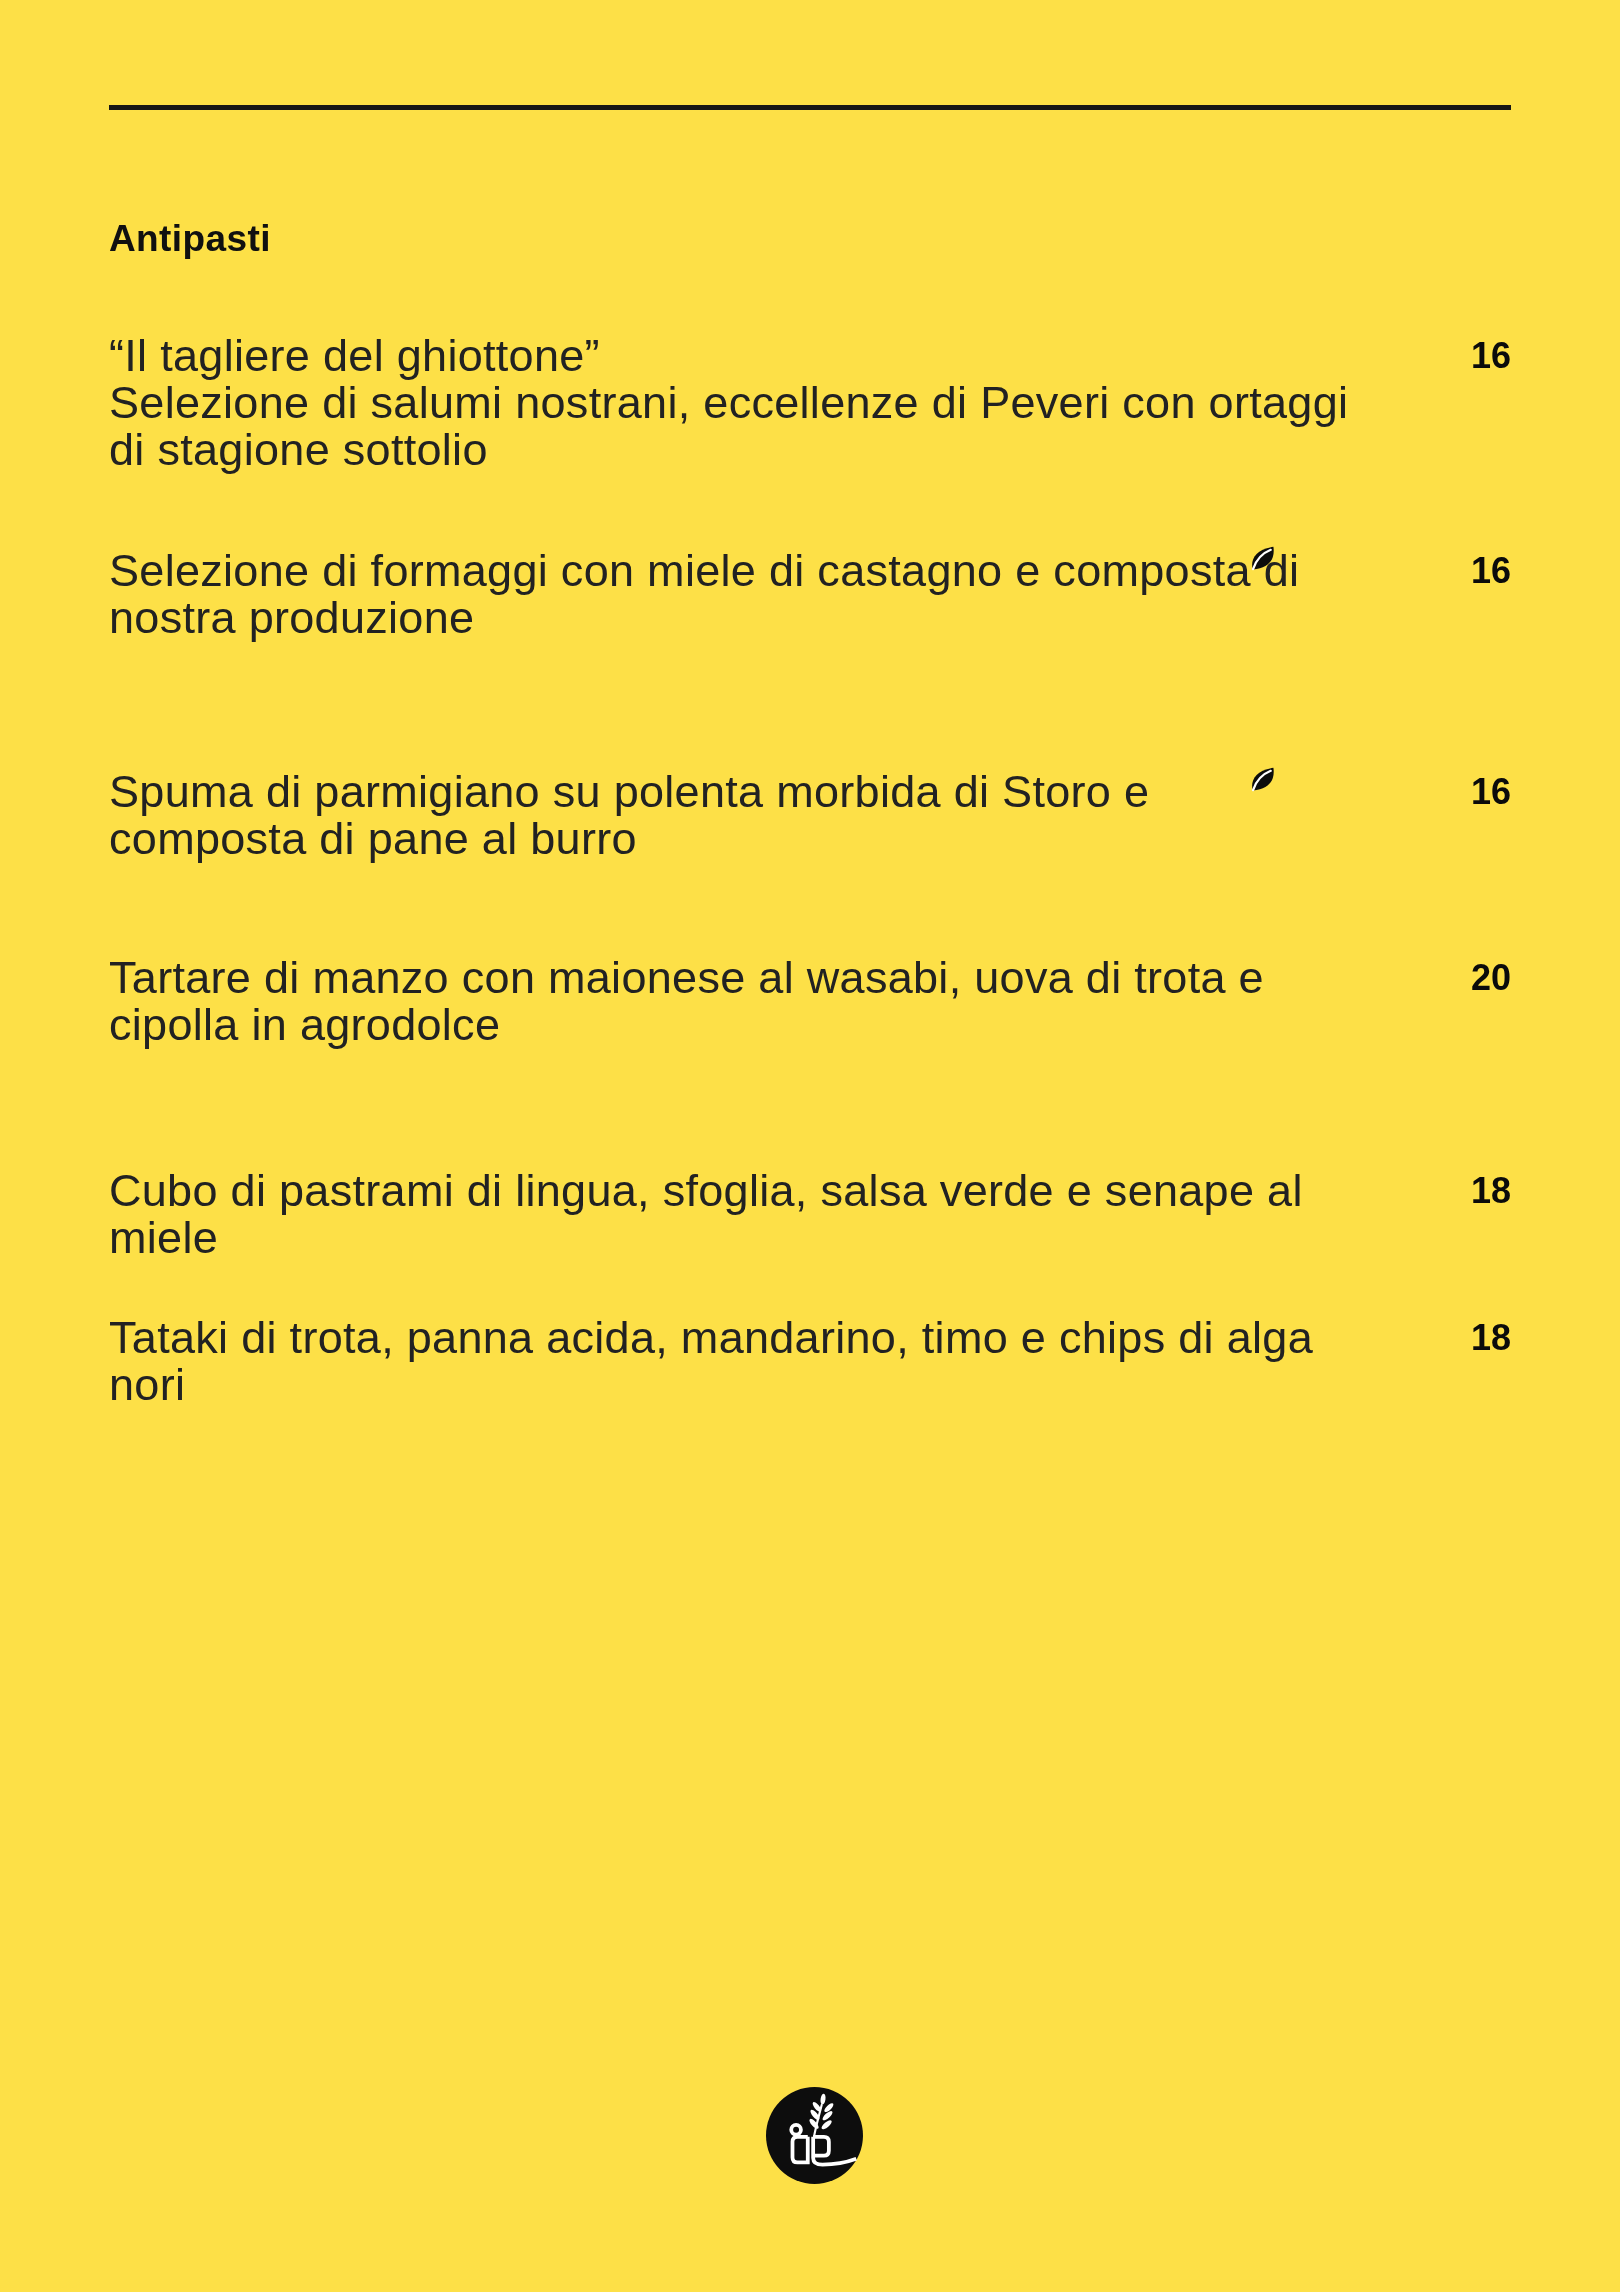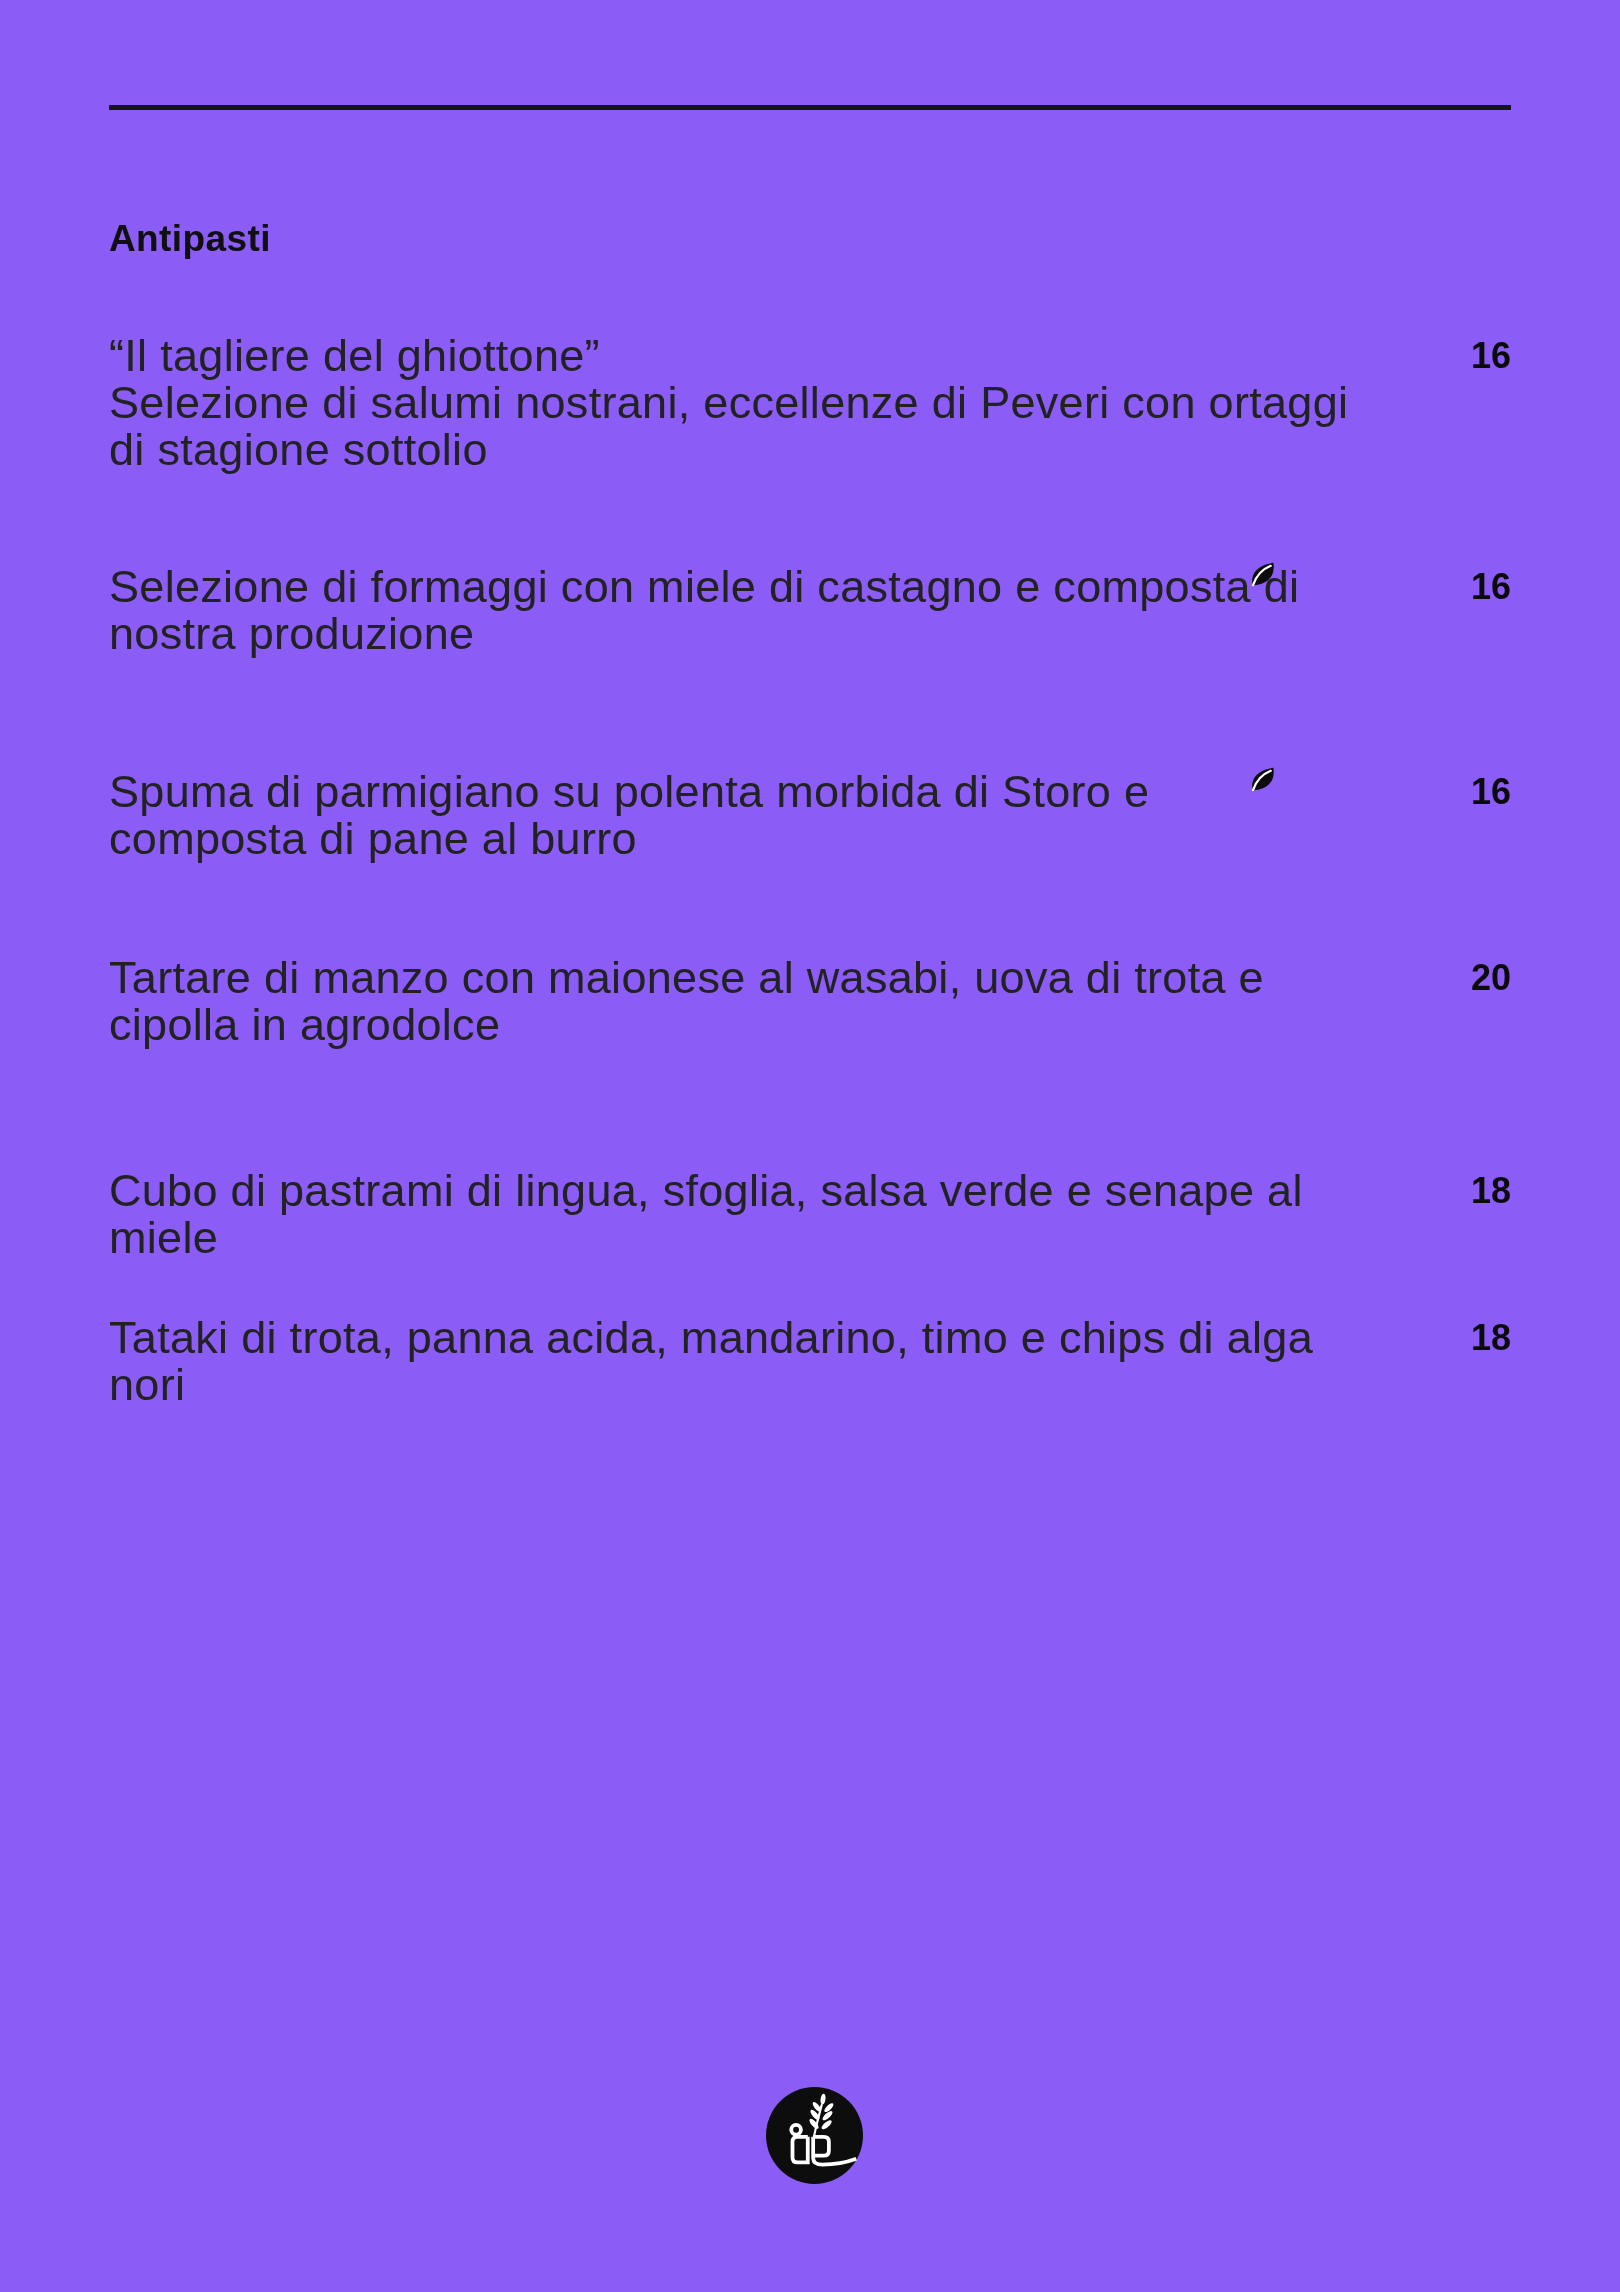--- a/index.html
+++ b/index.html
@@ -4,21 +4,21 @@
 <style>
   html, body {
     margin: 0;
     padding: 0;
     background: #ffffff;
   }
   .page {
     position: relative;
     width: 1620px;
     height: 2293px;
-    background: #8b5cf6;
+    background: #fde047;
     font-family: "Liberation Sans", sans-serif;
     overflow: hidden;
   }
   .top-rule {
     position: absolute;
     left: 109px;
     top: 105px;
     width: 1402px;
     height: 4.5px;
     background: #161616;
@@ -66,21 +66,21 @@
     position: absolute;
     left: 766px;
     top: 2087px;
     width: 97px;
     height: 97px;
   }
   .logo svg { display: block; width: 100%; height: 100%; }
 
   
   .row-0 { top: 332px; }
-  .row-1 { top: 563px; }
+  .row-1 { top: 547px; }
   .row-2 { top: 768px; }
   .row-3 { top: 938px; margin-top: 16px; }
   .row-4 { top: 1126px; margin-top: 41px; }
   .row-5 { top: 1314px; }
 </style>
 </head>
 <body>
 
 <div class="page">
 

